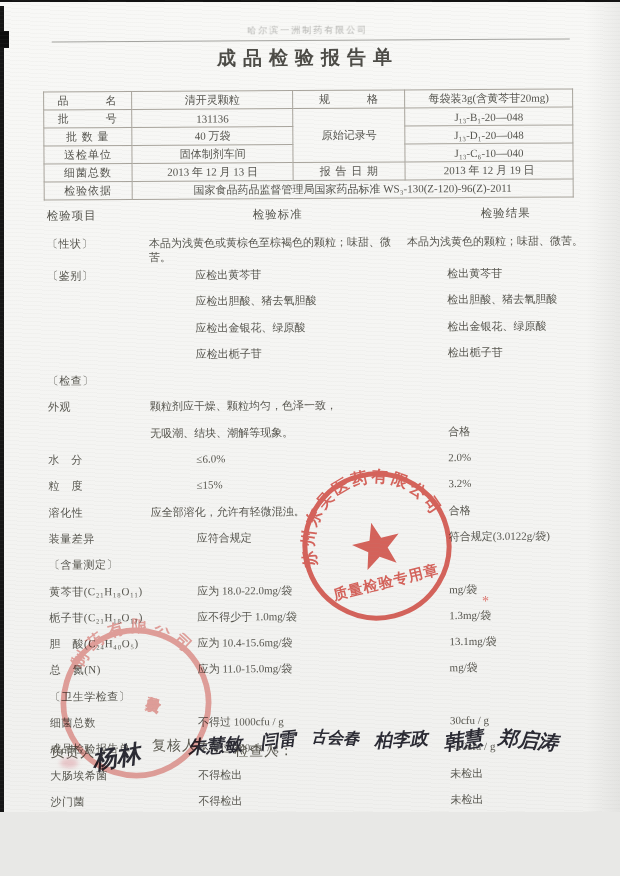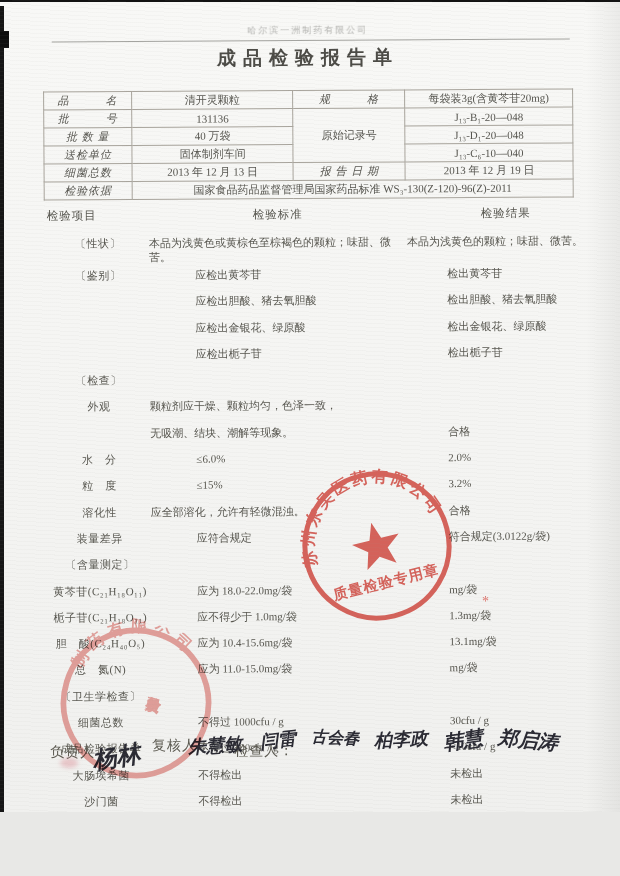--- a/index.html
+++ b/index.html
@@ -21,31 +21,31 @@
       border-top:1px solid rgba(95,95,90,.55);}
   .title{position:absolute;top:45px;left:0;width:100%;text-align:center;
       font-size:19px;font-weight:600;letter-spacing:7px;color:#4c4b46;}
   .report-no{position:absolute;top:74px;left:56px;font-size:11px;letter-spacing:1px;}
 
   
   table.info{position:absolute;top:90px;left:45px;width:530px;border-collapse:collapse;
       font-size:11px;color:#55544e;}
   table.info td{border:1px solid #a8a49c;text-align:center;height:17px;padding:0 3px;
       white-space:nowrap;}
-  table.info td.lab{letter-spacing:1px;font-style:italic;}
+  table.info td.lab{letter-spacing:1px;}
 
   
   .spec-head{position:absolute;top:207px;left:48px;width:558px;display:grid;
       grid-template-columns:102px 258px 1fr;font-size:11.5px;letter-spacing:1px;}
   .spec-head .h-std{text-align:center;}
   .spec-head .h-res{text-align:center;}
   .spec-rows{position:absolute;top:231px;left:48px;width:560px;font-size:11px;}
   .spec-row{display:grid;grid-template-columns:102px 258px 1fr;min-height:22.3px;
       align-items:start;line-height:14px;padding-top:4px;}
-  .c-item{letter-spacing:.5px;white-space:nowrap;text-align:center;}
+  .c-item{letter-spacing:.5px;white-space:nowrap;}
   .c-std.ind{padding-left:46px;}
   .c-res{padding-left:40px;}
   .c-res.flush{padding-left:0;}
 
   
   .foot-label{position:absolute;font-size:14px;letter-spacing:1px;color:#5a584f;}
   .sig{position:absolute;font-family:"DejaVu Sans",sans-serif;font-style:italic;
       font-weight:bold;color:#2a2a33;}
   .sig-owner{left:90px;top:740px;font-size:24px;transform:rotate(-9deg);}
   .sig-reviewer{left:186px;top:733px;font-size:18px;transform:rotate(-4deg);}

